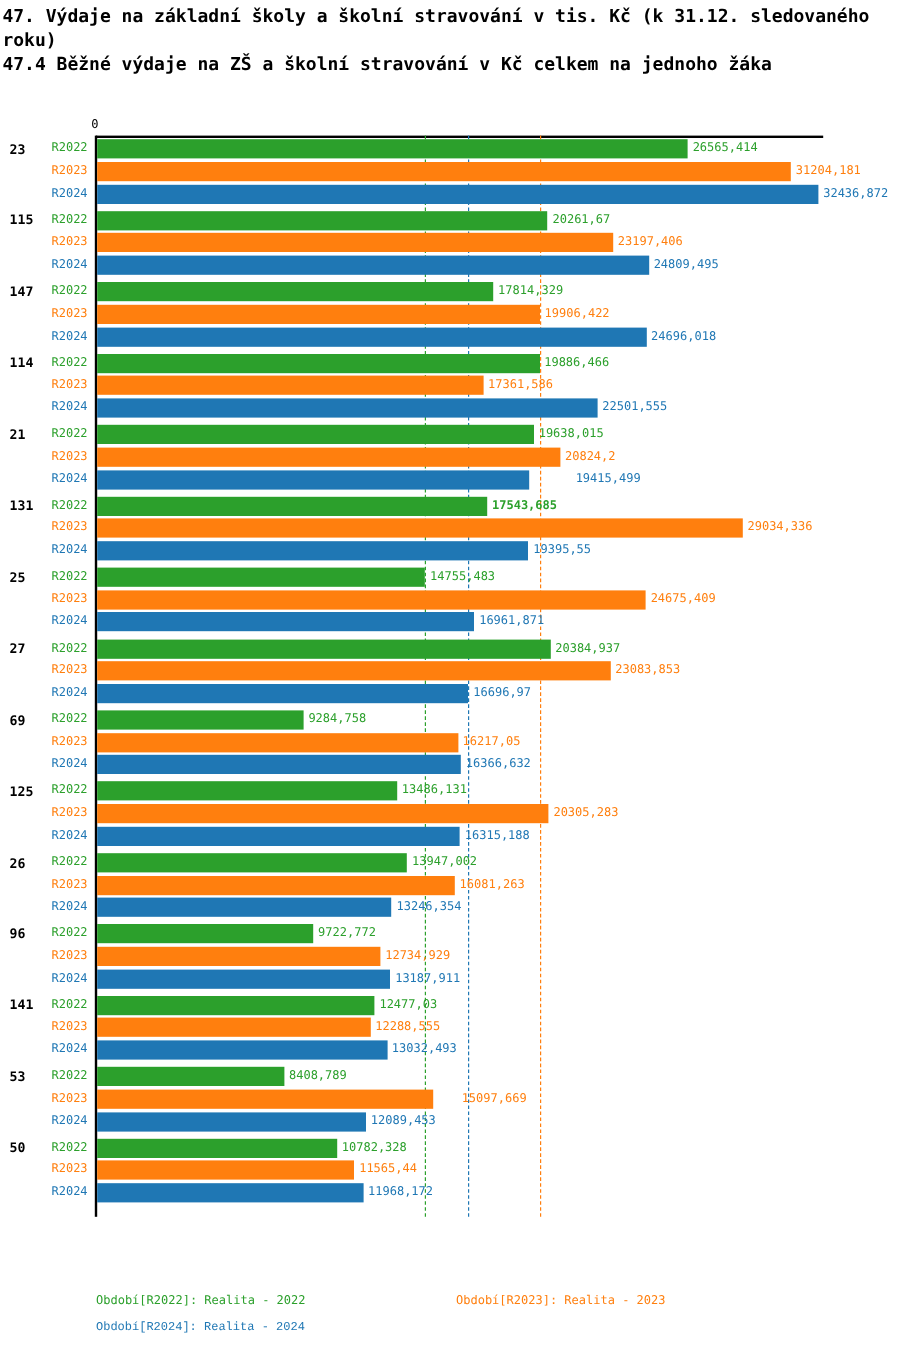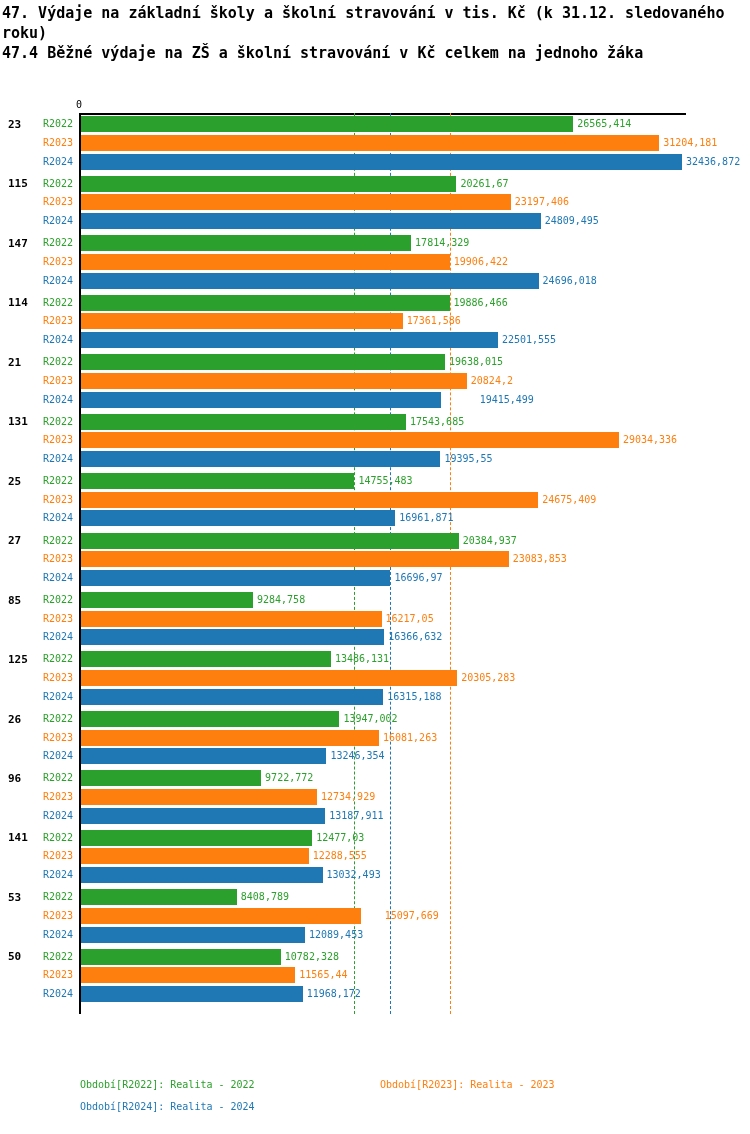--- a/index.html
+++ b/index.html
@@ -157,21 +157,21 @@
             <div class="series-label" style="color: rgb(31, 119, 180);">R2024</div>
             <div class="bar" style="width: 359.7px; background: rgb(31, 119, 180);"></div>
             <div class="value-label" style="color: rgb(31, 119, 180); margin-left: 39px;">19415,499</div>
           </div>
         </div>
         <div class="group">
           <div class="cat-label">131</div>
           <div class="bar-row">
             <div class="series-label" style="color: rgb(44, 160, 44);">R2022</div>
             <div class="bar" style="width: 325px; background: rgb(44, 160, 44);"></div>
-            <div class="value-label" style="color: rgb(44, 160, 44);">17543,685</div>
+            <div class="value-label" style="color: rgb(44, 160, 44); font-weight: bold;">17543,685</div>
           </div>
           <div class="bar-row">
             <div class="series-label" style="color: rgb(255, 127, 14);">R2023</div>
             <div class="bar" style="width: 537.9px; background: rgb(255, 127, 14);"></div>
             <div class="value-label" style="color: rgb(255, 127, 14);">29034,336</div>
           </div>
           <div class="bar-row">
             <div class="series-label" style="color: rgb(31, 119, 180);">R2024</div>
             <div class="bar" style="width: 359.4px; background: rgb(31, 119, 180);"></div>
             <div class="value-label" style="color: rgb(31, 119, 180);">19395,55</div>
@@ -207,21 +207,21 @@
             <div class="bar" style="width: 427.7px; background: rgb(255, 127, 14);"></div>
             <div class="value-label" style="color: rgb(255, 127, 14);">23083,853</div>
           </div>
           <div class="bar-row">
             <div class="series-label" style="color: rgb(31, 119, 180);">R2024</div>
             <div class="bar" style="width: 309.4px; background: rgb(31, 119, 180);"></div>
             <div class="value-label" style="color: rgb(31, 119, 180);">16696,97</div>
           </div>
         </div>
         <div class="group">
-          <div class="cat-label">85</div>
+          <div class="cat-label">69</div>
           <div class="bar-row">
             <div class="series-label" style="color: rgb(44, 160, 44);">R2022</div>
             <div class="bar" style="width: 172px; background: rgb(44, 160, 44);"></div>
             <div class="value-label" style="color: rgb(44, 160, 44);">9284,758</div>
           </div>
           <div class="bar-row">
             <div class="series-label" style="color: rgb(255, 127, 14);">R2023</div>
             <div class="bar" style="width: 300.5px; background: rgb(255, 127, 14);"></div>
             <div class="value-label" style="color: rgb(255, 127, 14);">16217,05</div>
           </div>
@@ -338,16 +338,16 @@
             <div class="bar" style="width: 221.7px; background: rgb(31, 119, 180);"></div>
             <div class="value-label" style="color: rgb(31, 119, 180);">11968,172</div>
           </div>
         </div>
       </div>
   </div>
 
   <div class="legend" id="legend">
       <div class="legend-item" style="left: 80px; top: 0px; color: rgb(44, 160, 44);">Období[R2022]: Realita - 2022</div>
       <div class="legend-item" style="left: 380px; top: 0px; color: rgb(255, 127, 14);">Období[R2023]: Realita - 2023</div>
-      <div class="legend-item" style="left: 80px; top: 22px; color: rgb(31, 119, 180);">Období[R2024]: Realita - 2024</div>
+      <div class="legend-item" style="left: 80px; top: 22px; color: rgb(31, 119, 180); font-family: Liberation Mono, monospace;">Období[R2024]: Realita - 2024</div>
     </div>
 
 </div>
 
 </body></html>

